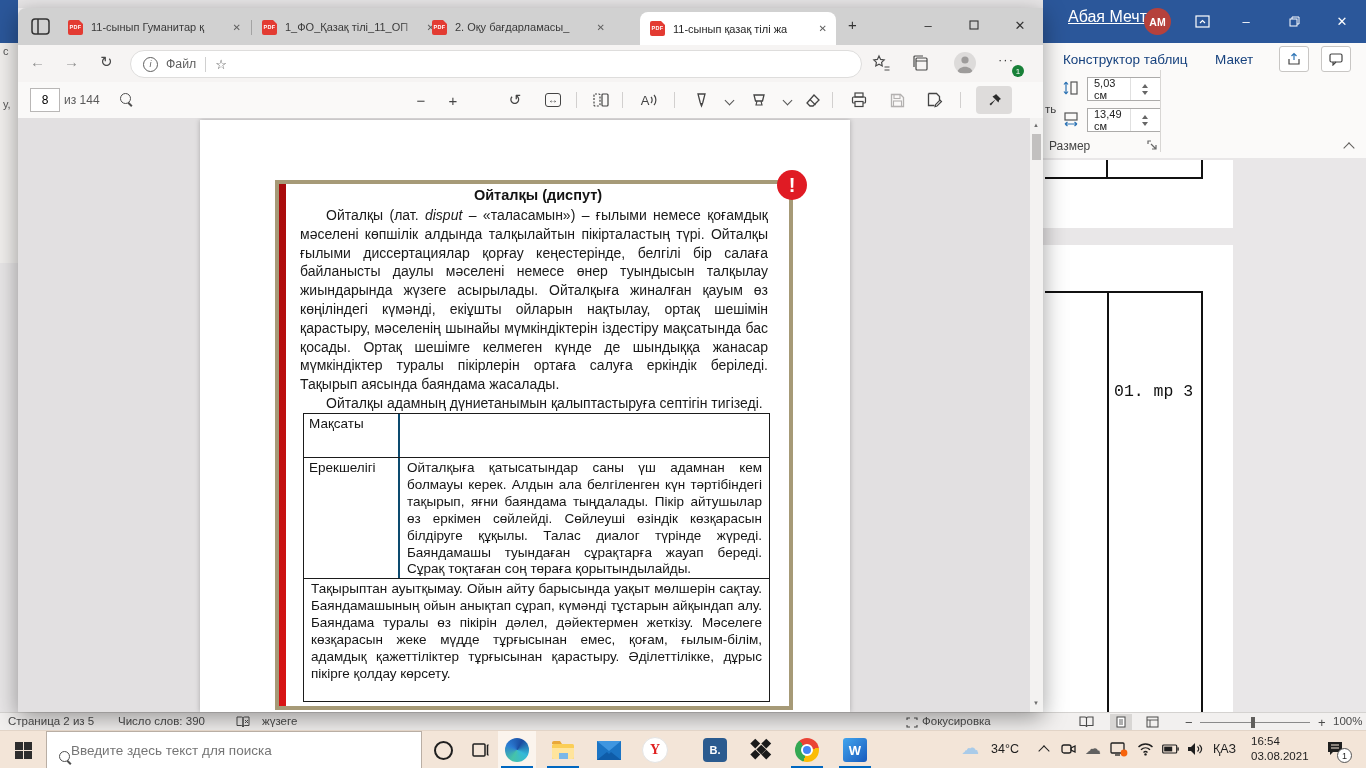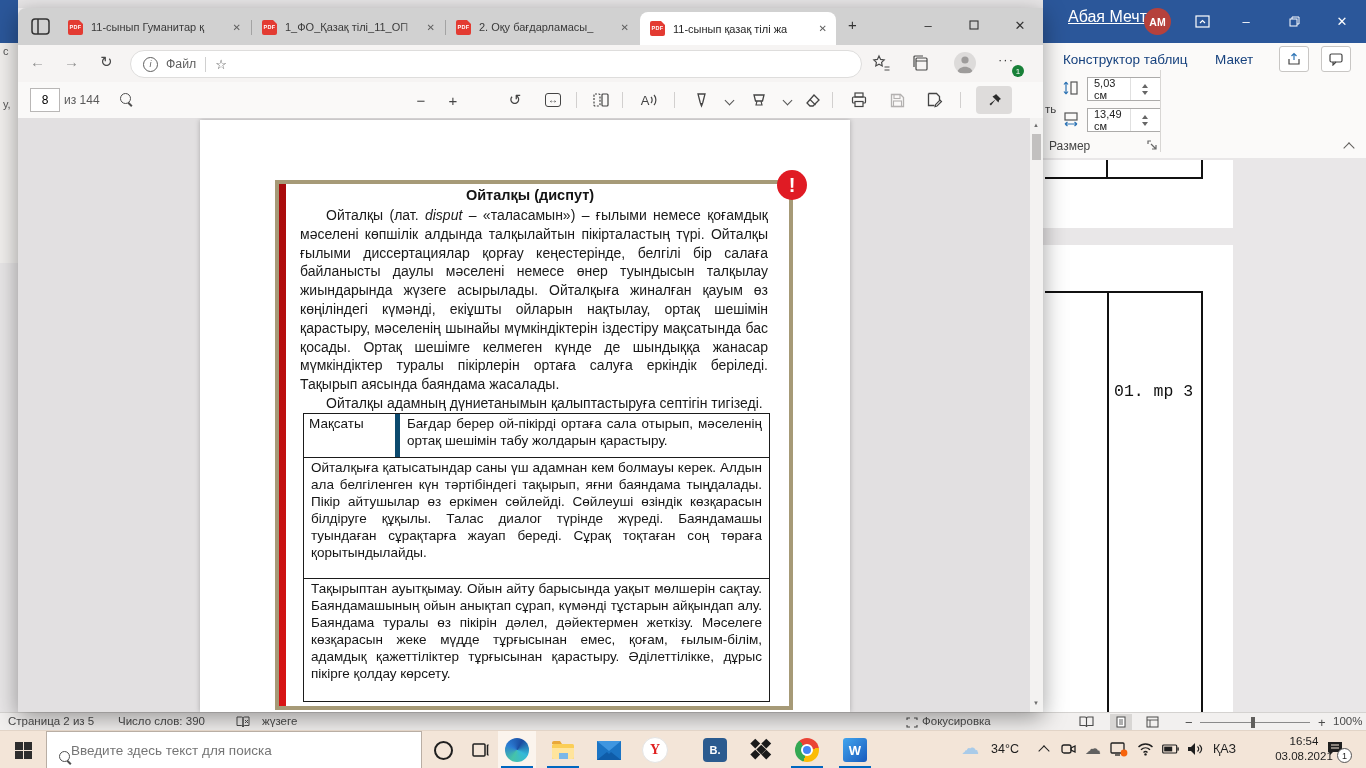--- a/index.html
+++ b/index.html
@@ -39,27 +39,27 @@
   .tabsep{position:absolute;top:12px;width:1px;height:15px;background:#a3a3a3;}
   .edge-toolbar{left:0;top:37px;width:1025px;height:37px;background:#f6f4f3;}
   .pill{position:absolute;left:112px;top:5px;width:730px;height:26px;background:#fff;border:1px solid #dedddc;border-radius:14px;display:flex;align-items:center;font-size:12.3px;color:#5f5f5f;}
   .pdfbar{left:0;top:74px;width:1025px;height:36px;background:#faf9f8;border-bottom:1px solid #d9d7d6;}
   .ticon{position:absolute;top:7px;width:22px;height:22px;display:flex;align-items:center;justify-content:center;color:#444;font-size:15px;}
   .tsep{position:absolute;top:10px;width:1px;height:16px;background:#d2d0cf;}
   .content{left:0;top:110px;width:1025px;height:594px;background:#e2e0e1;overflow:hidden;}
   .page{position:absolute;left:182px;top:2px;width:650px;height:592px;background:#fff;box-shadow:0 0 5px rgba(0,0,0,.25);}
   .pbox{position:absolute;left:75px;top:60px;width:510px;height:522px;border:4px solid #a69a77;}
   .redstripe{position:absolute;left:0;top:0;width:7px;height:100%;background:linear-gradient(#a80b0b,#d81414);}
-  .ptitle{position:absolute;left:17px;top:3px;width:468px;text-align:center;font-weight:bold;font-size:14.5px;color:#141414;}
+  .ptitle{position:absolute;left:25px;top:3px;width:468px;text-align:center;font-weight:bold;font-size:14.5px;color:#141414;}
   .ptext{position:absolute;left:21px;top:22px;width:468px;height:206px;overflow:hidden;font-size:14px;line-height:18.8px;color:#1a1a1a;text-align:justify;}
   .ptext p{margin:0;text-indent:26px;}
   .ptable{position:absolute;left:24px;top:229px;width:465px;border:1px solid #1b1b1b;font-size:13.5px;color:#151515;}
   .trow{display:flex;overflow:hidden;border-top:1px solid #1b1b1b;}
   .trow:first-child{border-top:none;}
-  .tc1{width:96px;flex:0 0 auto;border-right:5px solid #0c4a6e;padding:2px 5px;box-sizing:border-box;}
+  .tc1{width:96px;flex:0 0 auto;border-right:2px solid #0c4a6e;padding:2px 5px;box-sizing:border-box;}
   .tc2{flex:1;padding:2px 7px;text-align:justify;line-height:16.9px;overflow:hidden;}
   .excl{position:absolute;left:577px;top:50px;width:30px;height:30px;border-radius:50%;background:#e01b24;color:#fff;font-weight:bold;font-size:20px;display:flex;align-items:center;justify-content:center;z-index:3;}
   .scroll{position:absolute;right:0;top:0;width:13px;height:594px;background:#f3f2f1;color:#6d6d6d;font-size:6px;}
   
   .taskbar{left:0;top:730px;width:1366px;height:38px;background:#f3e5d8;border-top:1px solid #e2d4c7;}
   .tbicon{position:absolute;top:0;width:38px;height:38px;display:flex;align-items:center;justify-content:center;}
   .underline{position:absolute;left:3px;bottom:0;width:32px;height:3px;background:#0067c0;}
   .tray{color:#1d1d1d;font-size:12.5px;}
   .diamond{position:absolute;width:6.5px;height:6.5px;background:#1a1a1a;transform:rotate(45deg);}
   .mag{position:relative;width:14px;height:14px;}
@@ -225,21 +225,21 @@
     <div class="tabsep" style="left:233px;"></div>
     <div class="tab" style="left:234px;">
       <span class="pdficon">
           <i>PDF</i>
           <b></b>
         </span>
       <span class="tabtitle">1_ФО_Қазақ тілі_11_ОП</span>
       <span class="tabclose">✕</span>
     </div>
     <div class="tabsep" style="left:427px;"></div>
-    <div class="tab" style="left:428px;">
+    <div class="tab" style="left:404px;">
       <span class="pdficon">
           <i>PDF</i>
           <b></b>
         </span>
       <span class="tabtitle">2. Оқу бағдарламасы_</span>
       <span class="tabclose">✕</span>
     </div>
     <div class="tab active" style="left:622px;width:196px;">
       <span class="pdficon">
           <i>PDF</i>
@@ -379,23 +379,23 @@
       <div class="pbox">
         <div class="redstripe"></div>
         <div class="ptitle">Ойталқы (диспут)</div>
         <div class="ptext">
           <p><span>Ойталқы (лат. </span><i>disput</i><span> – «таласамын») – ғылыми немесе қоғамдық мәселені көпшілік алдында талқылайтын пікірталастың түрі. Ойталқы ғылыми диссертациялар қорғау кеңестерінде, белгілі бір салаға байланысты даулы мәселені немесе өнер туындысын талқылау жиындарында жүзеге асырылады. Ойталқыға жиналған қауым өз көңіліндегі күмәнді, екіұшты ойларын нақтылау, ортақ шешімін қарастыру, мәселенің шынайы мүмкіндіктерін іздестіру мақсатында бас қосады. Ортақ шешімге келмеген күнде де шындыққа жанасар мүмкіндіктер туралы пікірлерін ортаға салуға еркіндік беріледі. Тақырып аясында баяндама жасалады.</span></p>
           <p>Ойталқы адамның дүниетанымын қалыптастыруға септігін тигізеді.</p>
         </div>
         <div class="ptable">
           <div class="trow" style="height:43px;">
             <div class="tc1">Мақсаты</div>
-            <div class="tc2">Бағдар берер ой-пікірді ортаға сала отырып, мәселенің ортақ шешімін табу жолдарын қарастыру.</div>
           </div>
           <div class="trow" style="height:120px;">
+            <div class="tc1">Ерекшелігі</div>
             <div class="tc2">Ойталқыға қатысатындар саны үш адамнан кем болмауы керек. Алдын ала белгіленген күн тәртібіндегі тақырып, яғни баяндама тыңдалады. Пікір айтушылар өз еркімен сөйлейді. Сөйлеуші өзіндік көзқарасын білдіруге құқылы. Талас диалог түрінде жүреді. Баяндамашы туындаған сұрақтарға жауап береді. Сұрақ тоқтаған соң төраға қорытындылайды.</div>
           </div>
           <div class="trow" style="height:122px;">
             <div class="tc2">Тақырыптан ауытқымау. Ойын айту барысында уақыт мөлшерін сақтау. Баяндамашының ойын анықтап сұрап, күмәнді тұстарын айқындап алу. Баяндама туралы өз пікірін дәлел, дәйектермен жеткізу. Мәселеге көзқарасын жеке мүдде тұрғысынан емес, қоғам, ғылым-білім, адамдық қажеттіліктер тұрғысынан қарастыру. Әділеттілікке, дұрыс пікірге қолдау көрсету.</div>
           </div>
         </div>
       </div>
     </div>
     <div class="scroll">
       <span class="a" style="left:3px;top:4px;">▲</span>
@@ -505,21 +505,21 @@
           <rect x="15.4" y="3.4" width="1.4" height="3.2" fill="#1f1f1f"></rect>
         </svg>
     </span>
     <span class="a" style="left:232px;top:11px;">
       <svg width="16" height="14" viewBox="0 0 16 14">
           <path d="M1 5h3l4-4v12l-4-4H1z" fill="#1f1f1f"></path>
           <path d="M10.5 4.5c1.6 1.6 1.6 3.4 0 5M12.5 2.8c2.7 2.7 2.7 5.7 0 8.4" fill="none" stroke="#1f1f1f" stroke-width="1.2"></path>
         </svg>
     </span>
     <span class="a" style="left:258px;top:11px;">ҚАЗ</span>
-    <div class="a" style="left:296px;top:3px;width:66px;text-align:center;font-size:11.5px;line-height:15px;margin-left:20px;">
+    <div class="a" style="left:296px;top:3px;width:66px;font-size:11.5px;line-height:15px;">
       <div>16:54</div>
       <div>03.08.2021</div>
     </div>
     <span class="a" style="left:372px;top:10px;">
       <svg width="17" height="16" viewBox="0 0 17 16">
           <path d="M1 1h14v10H6l-3 3v-3H1z" fill="#1f1f1f"></path>
           <path d="M4 4h8M4 7h8" stroke="#f3e5d8" stroke-width="1.2"></path>
         </svg>
     </span>
     <span class="a" style="left:382px;top:17px;width:13px;height:13px;border-radius:50%;background:#fff;border:1px solid #555;font-size:9px;display:flex;align-items:center;justify-content:center;color:#1f1f1f;">1</span>

